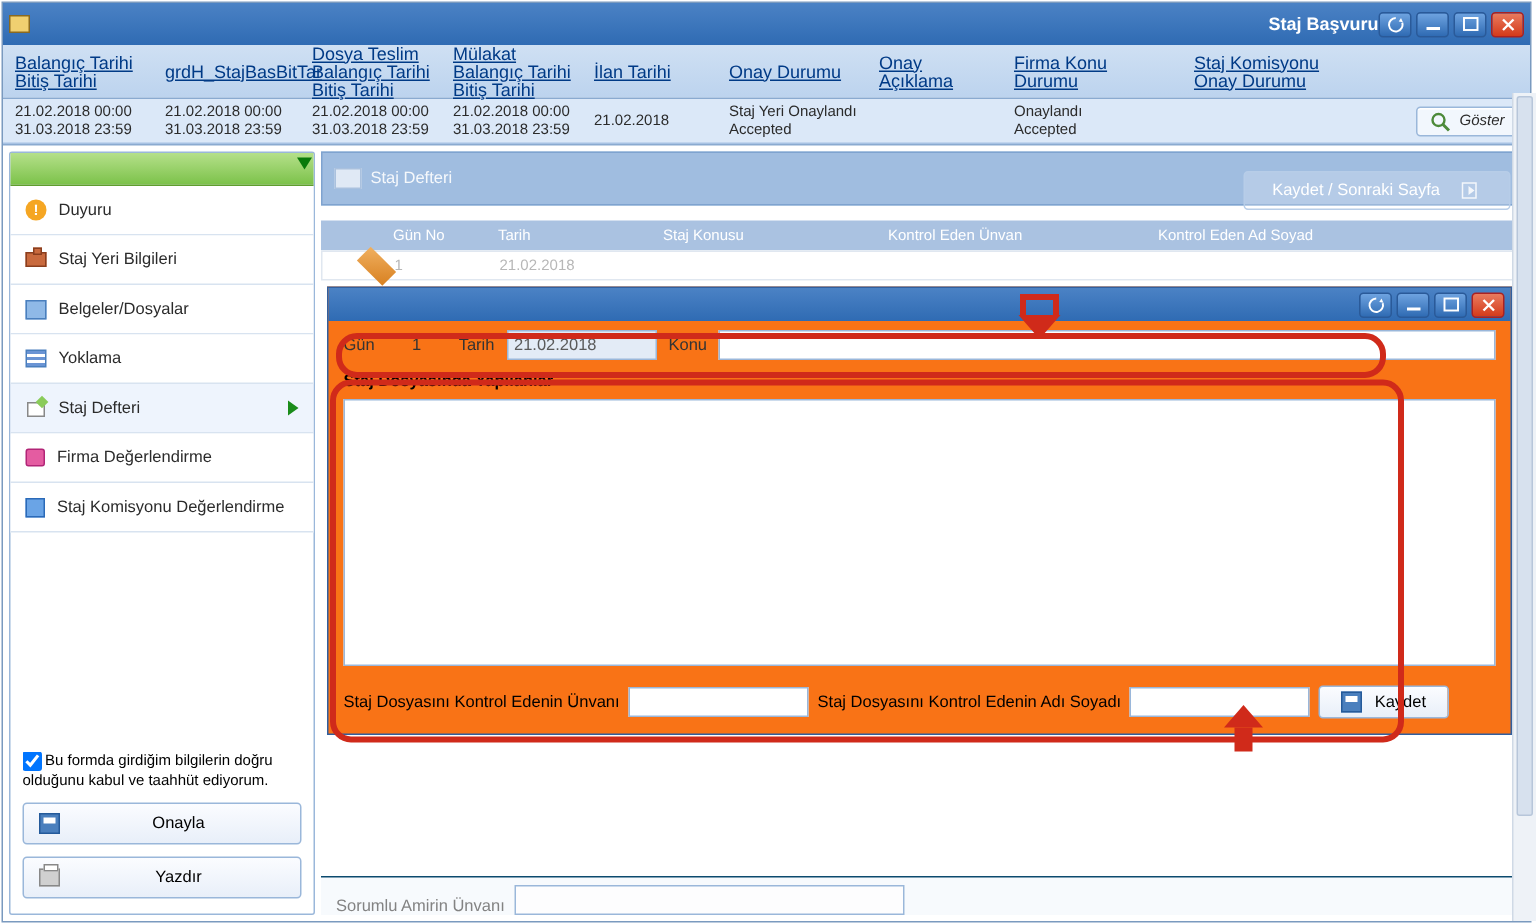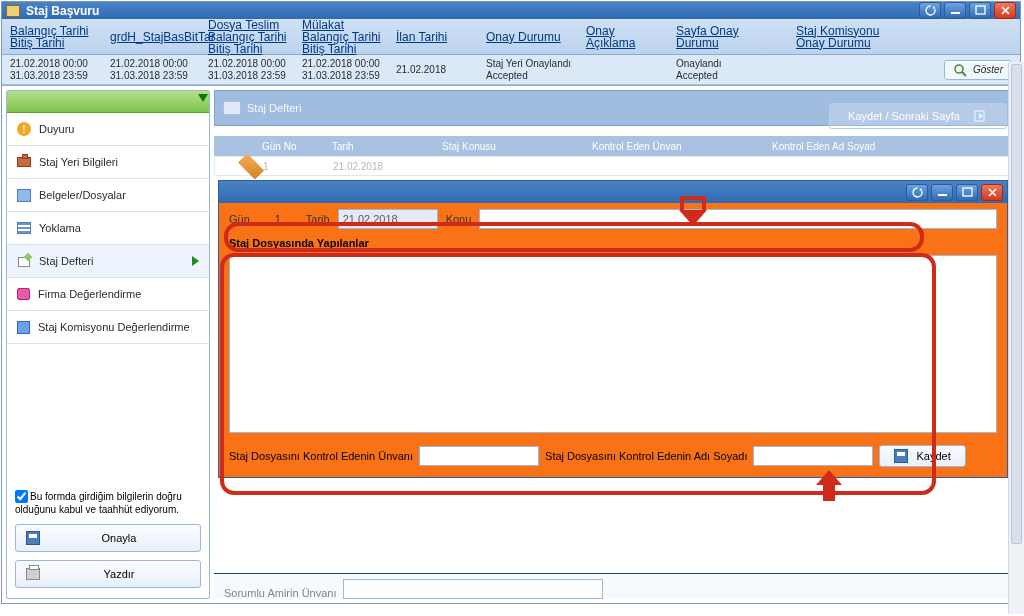--- a/index.html
+++ b/index.html
@@ -1,21 +1,21 @@
 <!DOCTYPE html>
 <html><head>
 <meta charset="utf-8">
 <style>
   * { box-sizing: border-box; margin: 0; padding: 0; }
   body { font-family: Tahoma, Arial, sans-serif; font-size: 11px; background: #fff; width: 1024px; height: 616px; overflow: hidden; position: relative; }
 
   .outer { border: 1px solid #7a9abf; width: 1020px; margin: 1px; }
 
   
-  .titlebar { background: linear-gradient(#4b82c5,#2f6bb3); height: 17px; display: flex; align-items: center; padding: 0 4px; color: #fff; }
+  .titlebar { background: linear-gradient(#4b82c5,#2f6bb3); height: 28px; display: flex; align-items: center; padding: 0 4px; color: #fff; text-align: right; }
   .titlebar .folder-icon { width: 14px; height: 12px; background: #f0d070; border: 1px solid #8a6a20; margin-right: 6px; }
   .titlebar .title { flex: 1; font-weight: bold; font-size: 12px; }
   .winbtns { display:flex; gap:3px; }
   .winbtn { width:22px; height:17px; background: linear-gradient(#6ea3e0,#2f6bb3); border:1px solid #2a5a99; border-radius:3px; display:flex; align-items:center; justify-content:center; font-size:10px; color:#fff; }
   .winbtn.close { background: linear-gradient(#e97b5e,#d43a1a); border-color:#a22; }
   .winbtn svg { display:block; }
 
   
   .hdrrow { background: linear-gradient(#cfe0f3,#bcd3ee); border-bottom:1px solid #8aaad0; height:36px; display:flex; align-items:center; padding:2px 2px; font-size:12px; }
   .hdrrow .col { padding:2px 6px; color:#003a86; text-decoration: underline; cursor:pointer; line-height:12px; }
@@ -159,21 +159,21 @@
     <div class="col" style="width:90px">
         <span>İlan Tarihi</span>
       </div>
     <div class="col" style="width:100px">
         <span>Onay Durumu</span>
       </div>
     <div class="col" style="width:90px">
         <span>Onay Açıklama</span>
       </div>
     <div class="col" style="width:120px">
-        <span>Sayfa Onay Durumu</span>
+        <span>Firma Konu Durumu</span>
       </div>
     <div class="col" style="width:100px">
         <span>Staj Komisyonu</span>
         <span>Onay Durumu</span>
       </div>
   </div>
 
   <div class="datarow">
     <div class="cell" style="width:100px">
         <span>21.02.2018 00:00</span>

